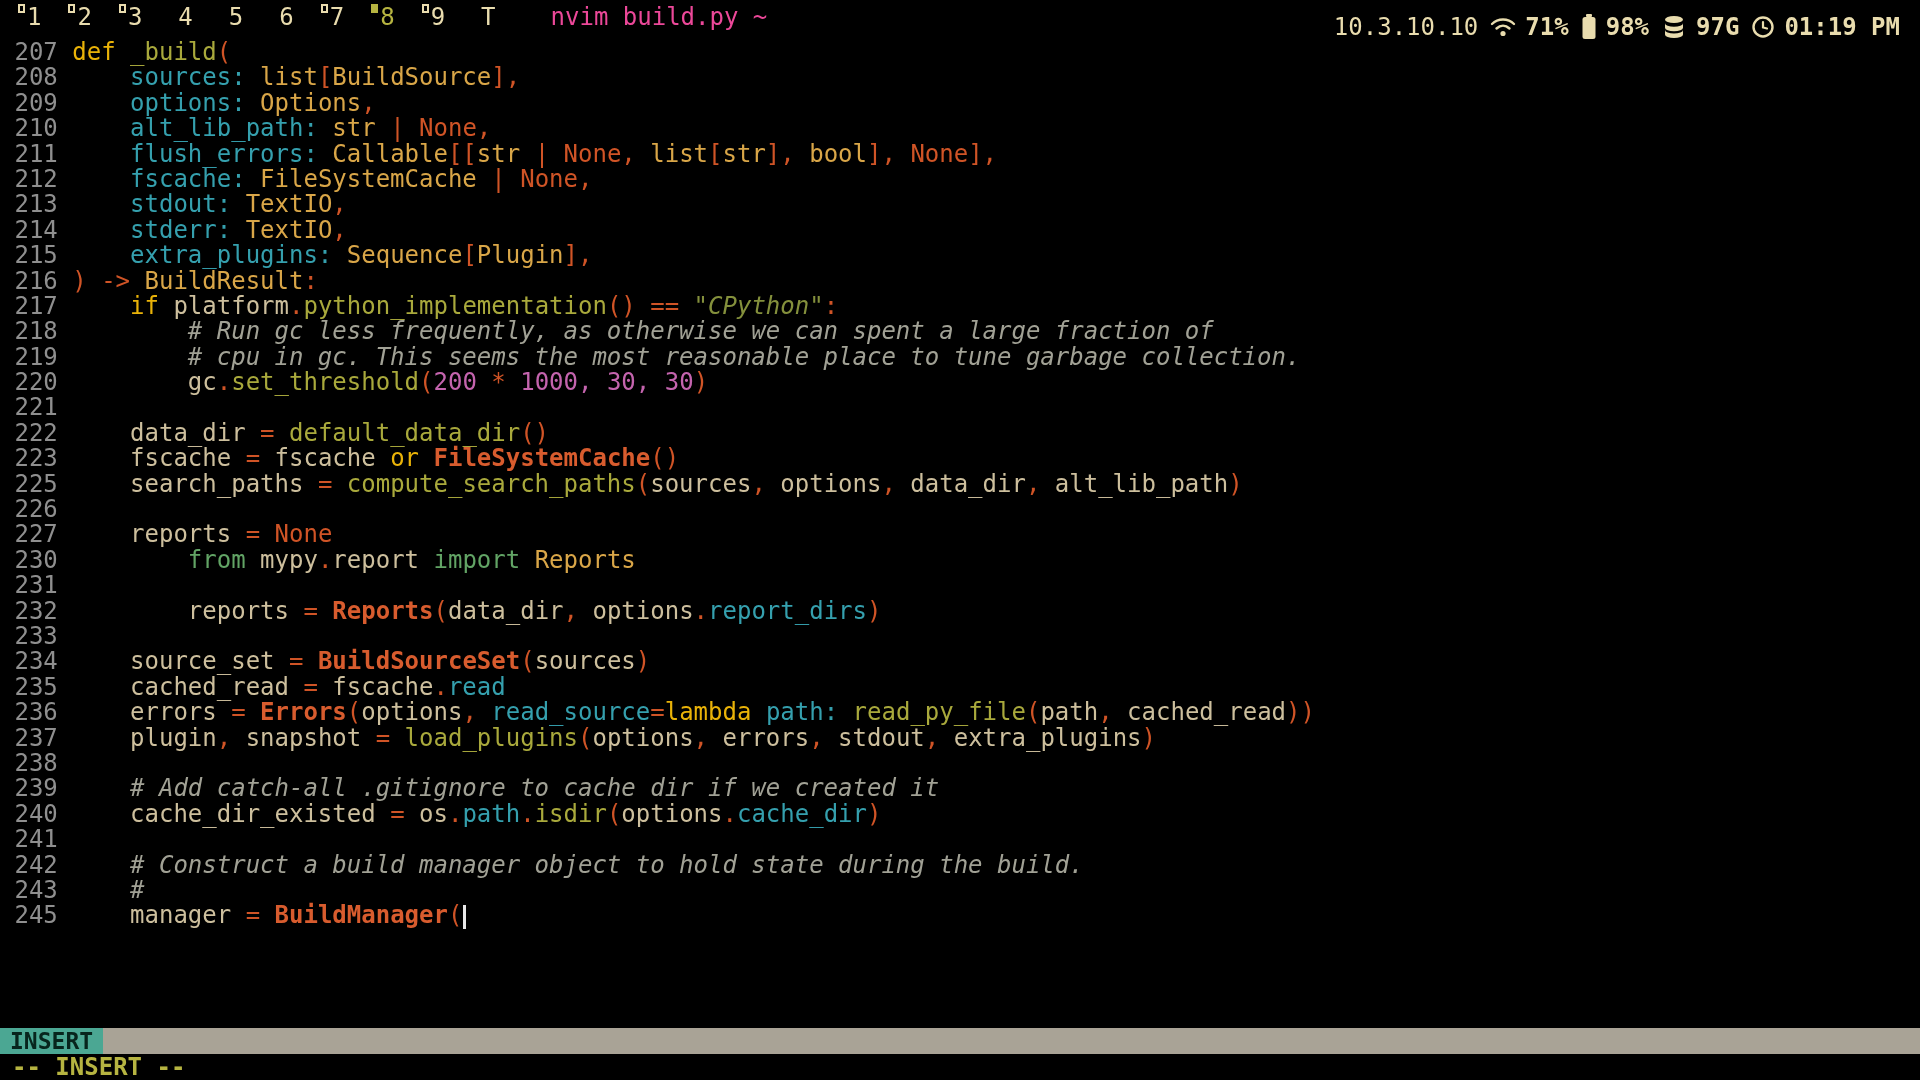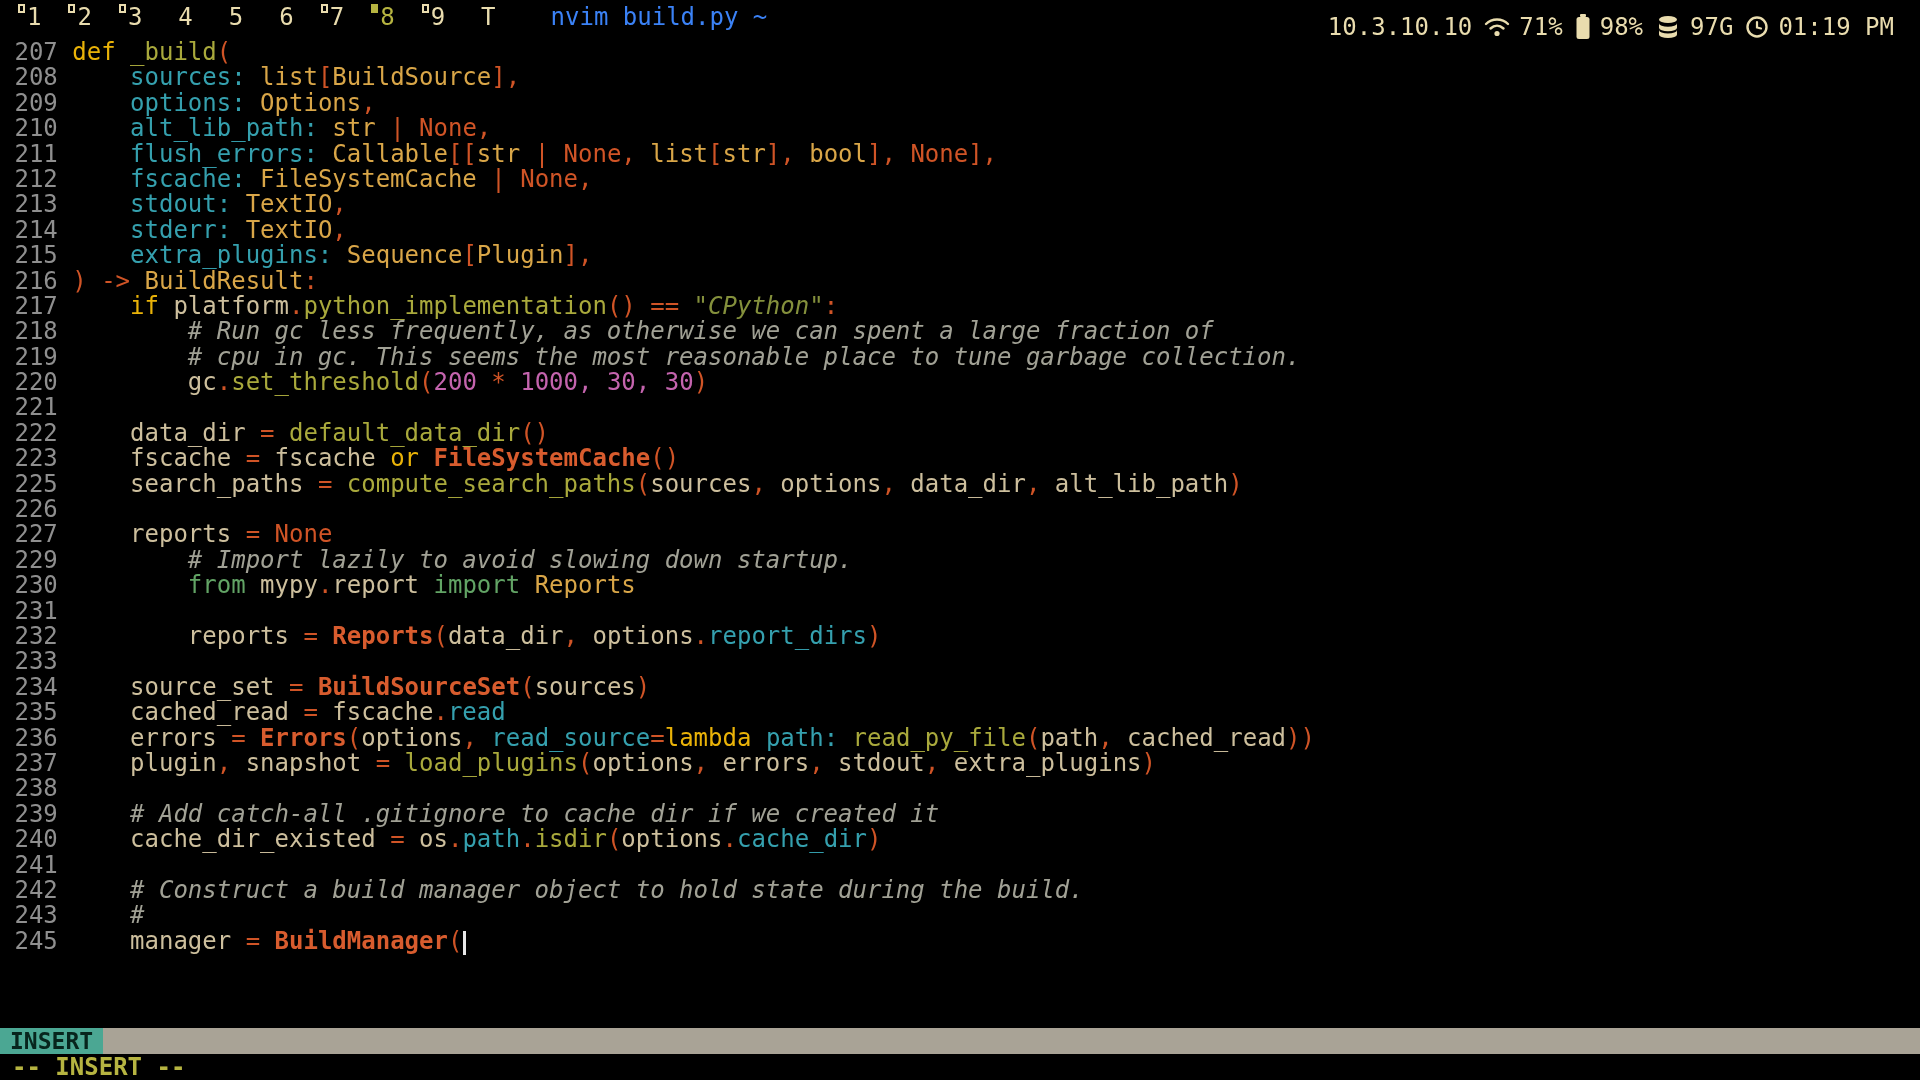--- a/index.html
+++ b/index.html
@@ -14,26 +14,26 @@
   }
   .window-list { display:flex; align-items:center; gap:27px; padding-left:18px; }
   .win { position:relative; display:inline-flex; align-items:flex-start; cursor:default; }
   .win .flag {
     display:inline-block; width:7px; height:9px; border:2px solid #e9dcae;
     margin-right:2px; margin-top:1px;
   }
   .win .flag.filled { background:#b6b441; border-color:#b6b441; }
   .win .flag.none { visibility:hidden; width:7px; }
   .win.active .win-label { color:#b6b441; }
-  .session-title { color:#3b82f6; margin-left:55px; }
+  .session-title { color:#ec4899; margin-left:55px; }
 
   .status-right {
-    margin-left:auto; display:flex; align-items:center; gap:12px; padding-right:26px;margin-top:20px;
-  }
-  .status-right .grp { display:flex; align-items:center; gap:9px; }
+    margin-left:auto; display:flex; align-items:center; gap:12px; padding-right:20px;margin-top:20px;
+  }
+  .status-right .grp { display:flex; align-items:center; gap:9px;font-weight:bold; }
   .icon svg { display:block; }
 
   
   .code-area {
     position:absolute; top:33px; left:0; width:1920px; height:1014px;
     padding-top:7px; font-size:24px; line-height:25.4px; cursor:text;
   }
   .line { height:25.4px; white-space:pre; }
   .lnum {
     display:inline-block; width:4ch; text-align:right; color:#8f8f8f;
@@ -177,21 +177,20 @@
     <div class="line"><span class="lnum">217</span><span class="lgap"> </span><span class="tok-fg">    </span><span class="tok-k">if</span><span class="tok-fg"> platform</span><span class="tok-o">.</span><span class="tok-fn">python_implementation</span><span class="tok-o">()</span><span class="tok-fg"> </span><span class="tok-o">==</span><span class="tok-fg"> </span><span class="tok-s">"CPython"</span><span class="tok-o">:</span></div>
     <div class="line"><span class="lnum">218</span><span class="lgap"> </span><span class="tok-fg">        </span><span class="tok-c"># Run gc less frequently, as otherwise we can spent a large fraction of</span></div>
     <div class="line"><span class="lnum">219</span><span class="lgap"> </span><span class="tok-fg">        </span><span class="tok-c"># cpu in gc. This seems the most reasonable place to tune garbage collection.</span></div>
     <div class="line"><span class="lnum">220</span><span class="lgap"> </span><span class="tok-fg">        gc</span><span class="tok-o">.</span><span class="tok-fn">set_threshold</span><span class="tok-o">(</span><span class="tok-n">200</span><span class="tok-fg"> </span><span class="tok-o">*</span><span class="tok-fg"> </span><span class="tok-n">1000,</span><span class="tok-fg"> </span><span class="tok-n">30,</span><span class="tok-fg"> </span><span class="tok-n">30</span><span class="tok-o">)</span></div>
     <div class="line"><span class="lnum">221</span><span class="lgap"> </span></div>
     <div class="line"><span class="lnum">222</span><span class="lgap"> </span><span class="tok-fg">    data_dir </span><span class="tok-o">=</span><span class="tok-fg"> </span><span class="tok-fn">default_data_dir</span><span class="tok-o">()</span></div>
     <div class="line"><span class="lnum">223</span><span class="lgap"> </span><span class="tok-fg">    fscache </span><span class="tok-o">=</span><span class="tok-fg"> fscache </span><span class="tok-k">or</span><span class="tok-fg"> </span><span class="tok-cls">FileSystemCache</span><span class="tok-o">()</span></div>
     <div class="line"><span class="lnum">225</span><span class="lgap"> </span><span class="tok-fg">    search_paths </span><span class="tok-o">=</span><span class="tok-fg"> </span><span class="tok-fn">compute_search_paths</span><span class="tok-o">(</span><span class="tok-fg">sources</span><span class="tok-o">,</span><span class="tok-fg"> options</span><span class="tok-o">,</span><span class="tok-fg"> data_dir</span><span class="tok-o">,</span><span class="tok-fg"> alt_lib_path</span><span class="tok-o">)</span></div>
     <div class="line"><span class="lnum">226</span><span class="lgap"> </span></div>
     <div class="line"><span class="lnum">227</span><span class="lgap"> </span><span class="tok-fg">    reports </span><span class="tok-o">=</span><span class="tok-fg"> </span><span class="tok-o">None</span></div>
-    <div class="line"><span class="lnum">229</span><span class="lgap"> </span><span class="tok-fg">        </span><span class="tok-c"># Import lazily to avoid slowing down startup.</span></div>
     <div class="line"><span class="lnum">230</span><span class="lgap"> </span><span class="tok-fg">        </span><span class="tok-im">from</span><span class="tok-fg"> mypy</span><span class="tok-o">.</span><span class="tok-fg">report </span><span class="tok-im">import</span><span class="tok-fg"> </span><span class="tok-ty">Reports</span></div>
     <div class="line"><span class="lnum">231</span><span class="lgap"> </span></div>
     <div class="line"><span class="lnum">232</span><span class="lgap"> </span><span class="tok-fg">        reports </span><span class="tok-o">=</span><span class="tok-fg"> </span><span class="tok-cls">Reports</span><span class="tok-o">(</span><span class="tok-fg">data_dir</span><span class="tok-o">,</span><span class="tok-fg"> options</span><span class="tok-o">.</span><span class="tok-p">report_dirs</span><span class="tok-o">)</span></div>
     <div class="line"><span class="lnum">233</span><span class="lgap"> </span></div>
     <div class="line"><span class="lnum">234</span><span class="lgap"> </span><span class="tok-fg">    source_set </span><span class="tok-o">=</span><span class="tok-fg"> </span><span class="tok-cls">BuildSourceSet</span><span class="tok-o">(</span><span class="tok-fg">sources</span><span class="tok-o">)</span></div>
     <div class="line"><span class="lnum">235</span><span class="lgap"> </span><span class="tok-fg">    cached_read </span><span class="tok-o">=</span><span class="tok-fg"> fscache</span><span class="tok-o">.</span><span class="tok-p">read</span></div>
     <div class="line"><span class="lnum">236</span><span class="lgap"> </span><span class="tok-fg">    errors </span><span class="tok-o">=</span><span class="tok-fg"> </span><span class="tok-cls">Errors</span><span class="tok-o">(</span><span class="tok-fg">options</span><span class="tok-o">,</span><span class="tok-fg"> </span><span class="tok-p">read_source</span><span class="tok-o">=</span><span class="tok-k">lambda</span><span class="tok-fg"> </span><span class="tok-p">path:</span><span class="tok-fg"> </span><span class="tok-fn">read_py_file</span><span class="tok-o">(</span><span class="tok-fg">path</span><span class="tok-o">,</span><span class="tok-fg"> cached_read</span><span class="tok-o">))</span></div>
     <div class="line"><span class="lnum">237</span><span class="lgap"> </span><span class="tok-fg">    plugin</span><span class="tok-o">,</span><span class="tok-fg"> snapshot </span><span class="tok-o">=</span><span class="tok-fg"> </span><span class="tok-fn">load_plugins</span><span class="tok-o">(</span><span class="tok-fg">options</span><span class="tok-o">,</span><span class="tok-fg"> errors</span><span class="tok-o">,</span><span class="tok-fg"> stdout</span><span class="tok-o">,</span><span class="tok-fg"> extra_plugins</span><span class="tok-o">)</span></div>
     <div class="line"><span class="lnum">238</span><span class="lgap"> </span></div>
     <div class="line"><span class="lnum">239</span><span class="lgap"> </span><span class="tok-fg">    </span><span class="tok-c"># Add catch-all .gitignore to cache dir if we created it</span></div>

